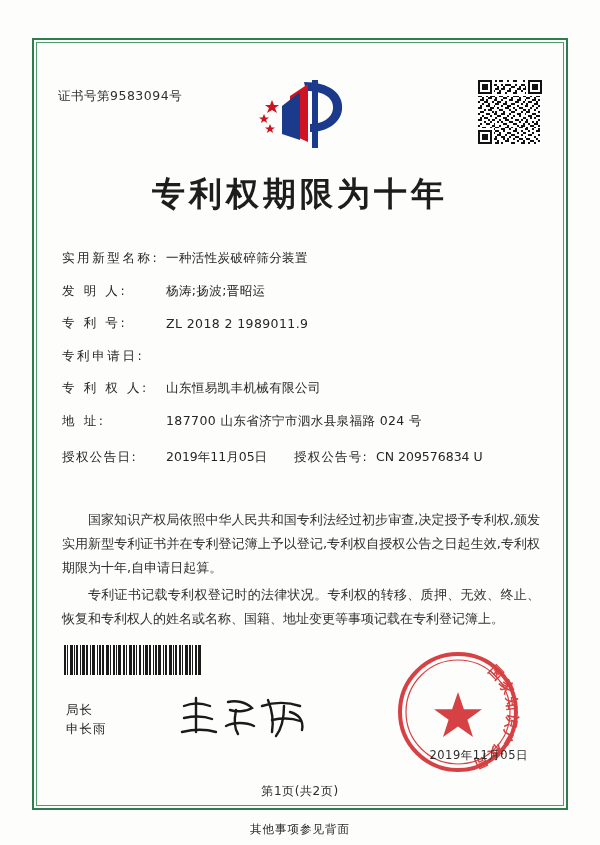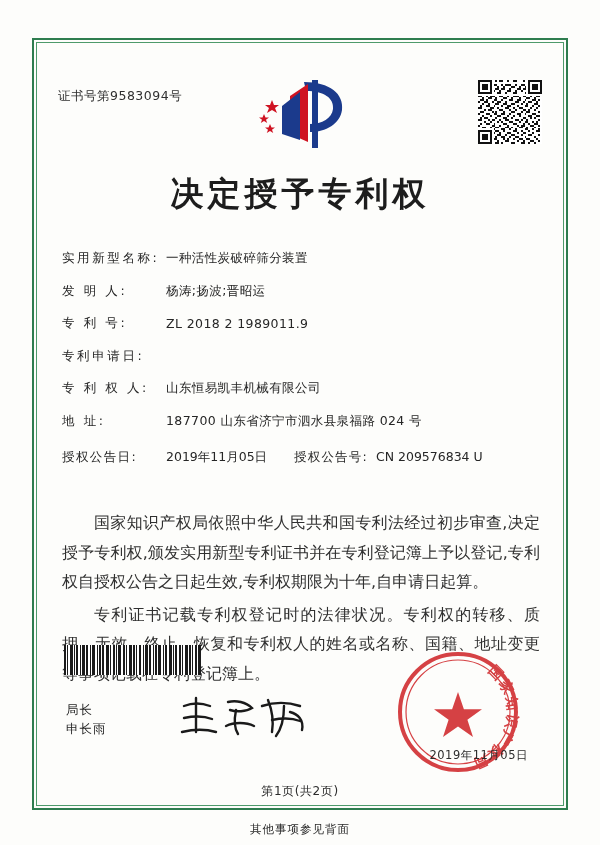--- a/index.html
+++ b/index.html
@@ -133,21 +133,21 @@
     align-items: baseline;
   }
   .grant-right .gr-label { letter-spacing: 1.2px; margin-right: 8px; white-space: nowrap;}
 
   
   .paragraphs {
     position: absolute;
     left: 62px;
     top: 508px;
     width: 478px;
-    font-size: 16px;
+    font-size: 13px;
     line-height: 1.85;
     color: #303030;
     text-align: justify;
   }
   .paragraphs p {
     margin: 0 0 3px 0;
     text-indent: 2em;
   }
 
   
@@ -482,21 +482,21 @@
         <rect x="9" y="32" width="2" height="1"></rect>
           <rect x="12" y="32" width="1" height="1"></rect>
           <rect x="17" y="32" width="2" height="1"></rect>
           <rect x="22" y="32" width="2" height="1"></rect>
           <rect x="26" y="32" width="1" height="1"></rect>
           <rect x="29" y="32" width="1" height="1"></rect>
       </g>
     </svg>
   </div>
 
-  <div class="doc-title">决定授予专利权</div>
+  <div class="doc-title">专利权期限为十年</div>
 
   <div class="fields">
 
     <div class="field-row">
       <div class="field-label">实用新型名称:</div>
       <div class="field-value">一种活性炭破碎筛分装置</div>
     </div>
 
     <div class="field-row">
       <div class="field-label">发 明 人:</div>

